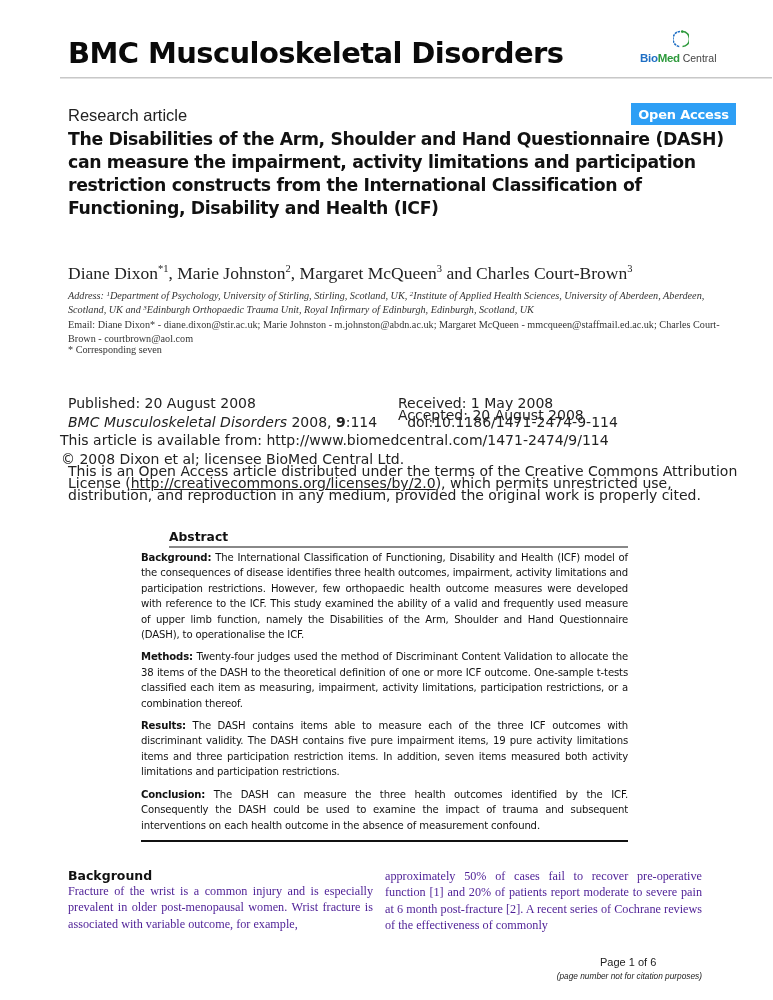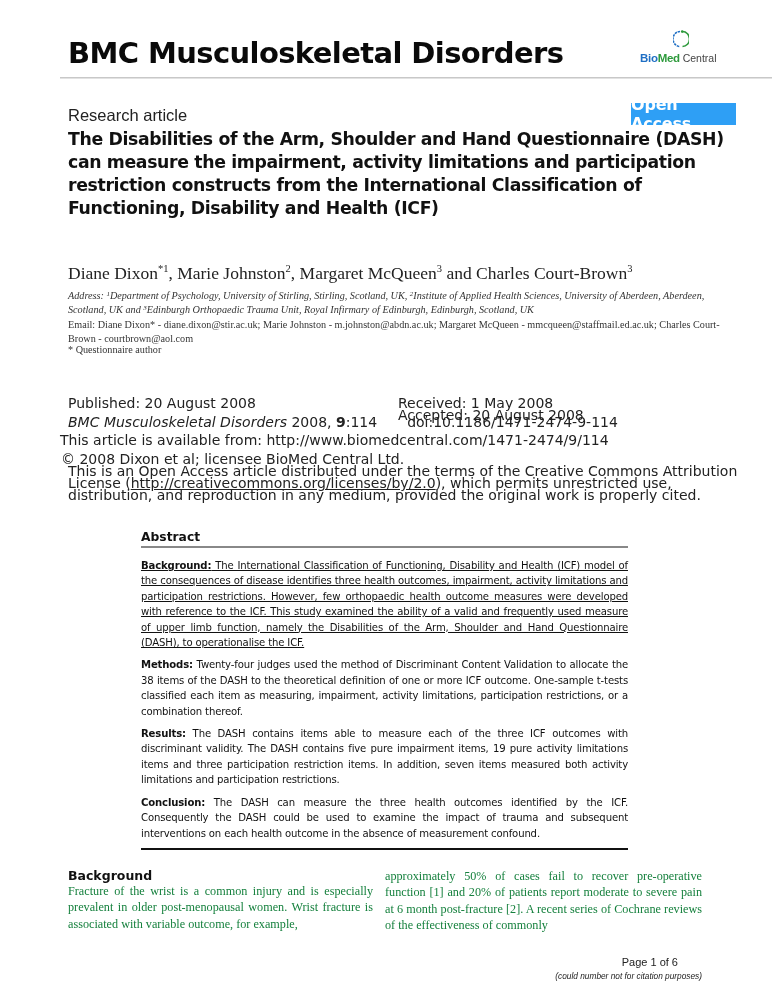--- a/index.html
+++ b/index.html
@@ -12,21 +12,21 @@
   .logo { left: 640px; top: 30px; width: 80px; height: 44px; }
   .logo-ring { position: absolute; left: 33px; top: 0; width: 16px; height: 18px; }
   .logo-text { position: absolute; left: 0; top: 22px; font-family: "Liberation Sans", sans-serif; font-size: 11.5px; white-space: nowrap; }
   .logo-bio { color: #1f6fc4; font-weight: bold; letter-spacing: -0.3px; }
   .logo-med { color: #2e9a3c; font-weight: bold; letter-spacing: -0.3px; }
   .logo-central { color: #444; font-size: 10.5px; }
   .top-rule { left: 60px; top: 77px; width: 712px; height: 0; border-top: 1px solid #c8c8c8; border-bottom: 1px solid #e2e2e2; }
   .article-type { left: 68px; top: 106px; font-family: "Liberation Sans", sans-serif; font-size: 16.5px; color: #222; font-weight: normal; }
   .open-access {
     left: 631px; top: 103px; width: 105px; height: 22px; background: #2e9ff5; color: #fff;
-    font-family: "DejaVu Sans", sans-serif; font-weight: bold; font-size: 16px;
+    font-family: "DejaVu Sans", sans-serif; font-weight: bold; font-size: 13px;
     display: flex; align-items: center; justify-content: center; letter-spacing: -0.2px;
   }
   .title {
     left: 68px; top: 128px; width: 660px; font-family: "DejaVu Sans", sans-serif; font-weight: bold;
     font-size: 17.3px; line-height: 23px; color: #111; letter-spacing: -0.35px;
   }
   .authors {
     left: 68px; top: 220px; width: 680px; font-family: "Liberation Serif", serif; font-size: 17.5px;
     line-height: 24px; color: #222; margin-top: 41px;
   }
@@ -43,33 +43,33 @@
   .citation { left: 68px; top: 416px; }
   .citation i { font-style: italic; }
   .citation .doi { margin-left: 30px; }
   .available { left: 60px; top: 434px; }
   .received { left: 398px; top: 397px; }
   .accepted { left: 398px; top: 409px; }
   .copyright { left: 61px; top: 453px; }
   .license { left: 68px; top: 465px; white-space: normal; width: 680px; }
   .license .link { text-decoration: underline; }
   .abstract { left: 141px; top: 530px; width: 487px; }
-  .abstract-heading { font-family: "DejaVu Sans", sans-serif; font-weight: bold; font-size: 12.3px; color: #111; padding-bottom: 2px; border-bottom: 2px solid #888; }
+  .abstract-heading { font-family: "DejaVu Sans", sans-serif; font-weight: bold; font-size: 12.3px; color: #111; padding-bottom: 2px; border-bottom: 2px solid #888; margin-left: 28px; }
   .abstract p {
     margin: 0 0 7px 0; font-family: "DejaVu Sans", sans-serif; font-size: 10.1px; line-height: 15.4px;
     text-align: justify; color: #111; letter-spacing: -0.15px;
   }
-  .abstract p:first-of-type { margin-top: 10px; text-decoration: underline; }
+  .abstract p:first-of-type { margin-top: 2px; }
   .abstract p b { font-weight: bold; }
   .abstract-rule { margin-top: 4px; border-top: 2px solid #111; }
-  .body-col { font-family: "Liberation Serif", serif; font-size: 12.2px; line-height: 16.3px; color: #15803d; text-align: justify; width: 305px; }
+  .body-col { font-family: "Liberation Serif", serif; font-size: 12.2px; line-height: 16.3px; color: #4c1d95; text-align: justify; width: 305px; }
   .bg-heading { left: 68px; top: 868px; font-family: "DejaVu Sans", sans-serif; font-weight: bold; font-size: 12.5px; color: #111; }
   .col1 { left: 68px; top: 883px; }
   .col2 { left: 385px; top: 868px; width: 317px; }
-  .page-num { left: 576px; top: 956px; width: 102px; text-align: right; font-family: "Liberation Sans", sans-serif; font-size: 11px; color: #222; }
+  .page-num { left: 600px; top: 956px; width: 102px; text-align: left; font-family: "Liberation Sans", sans-serif; font-size: 11px; color: #222; }
   .page-note { left: 500px; top: 971px; width: 202px; text-align: right; font-family: "Liberation Sans", sans-serif; font-style: italic; font-size: 8.3px; color: #222; }
 </style>
 </head>
 <body>
 
 <div class="abs journal-title">BMC Musculoskeletal Disorders</div>
 
 <div class="abs logo">
   <svg class="logo-ring" viewBox="0 0 16 18">
     <path d="M7 1.5 A7 7.5 0 0 0 7 16.5" fill="none" stroke="#1f6fc4" stroke-width="1.6" stroke-dasharray="2.4 0.8"></path>
@@ -88,21 +88,21 @@
 
 <div class="abs authors">
   <span>Diane Dixon</span><sup>*1</sup><span>, </span><span>Marie Johnston</span><sup>2</sup><span>, </span><span>Margaret McQueen</span><sup>3</sup><span> and </span><span>Charles Court-Brown</span><sup>3</sup>
 </div>
 
 <div class="abs address">
   <span>Address: </span><sup>1</sup><span>Department of Psychology, University of Stirling, Stirling, Scotland, UK, </span><sup>2</sup><span>Institute of Applied Health Sciences, University of Aberdeen, Aberdeen, Scotland, UK and </span><sup>3</sup><span>Edinburgh Orthopaedic Trauma Unit, Royal Infirmary of Edinburgh, Edinburgh, Scotland, UK</span>
 </div>
 
 <div class="abs email">Email: Diane Dixon* - diane.dixon@stir.ac.uk; Marie Johnston - m.johnston@abdn.ac.uk; Margaret McQueen - mmcqueen@staffmail.ed.ac.uk; Charles Court-Brown - courtbrown@aol.com</div>
-<div class="abs corresp">* Questionnaire author</div>
+<div class="abs corresp">* Corresponding seven</div>
 
 <div class="abs meta published">Published: 20 August 2008</div>
 <div class="abs meta received">Received: 1 May 2008</div>
 <div class="abs meta accepted">Accepted: 20 August 2008</div>
 
 <div class="abs meta citation">
   <i>BMC Musculoskeletal Disorders</i><span> 2008, </span><b>9</b><span>:114</span><span class="doi">doi:10.1186/1471-2474-9-114</span>
 </div>
 
 <div class="abs meta available">This article is available from: http://www.biomedcentral.com/1471-2474/9/114</div>
@@ -118,13 +118,13 @@
   <p><b>Results:</b><span> The DASH contains items able to measure each of the three ICF outcomes with discriminant validity. The DASH contains five pure impairment items, 19 pure activity limitations items and three participation restriction items. In addition, seven items measured both activity limitations and participation restrictions.</span></p>
   <p><b>Conclusion:</b><span> The DASH can measure the three health outcomes identified by the ICF. Consequently the DASH could be used to examine the impact of trauma and subsequent interventions on each health outcome in the absence of measurement confound.</span></p>
   <div class="abstract-rule"></div>
 </div>
 
 <div class="abs bg-heading">Background</div>
 <div class="abs body-col col1">Fracture of the wrist is a common injury and is especially prevalent in older post-menopausal women. Wrist fracture is associated with variable outcome, for example,</div>
 <div class="abs body-col col2">approximately 50% of cases fail to recover pre-operative function [1] and 20% of patients report moderate to severe pain at 6 month post-fracture [2]. A recent series of Cochrane reviews of the effectiveness of commonly</div>
 
 <div class="abs page-num">Page 1 of 6</div>
-<div class="abs page-note">(could number not for citation purposes)</div>
+<div class="abs page-note">(page number not for citation purposes)</div>
 
 </body></html>

